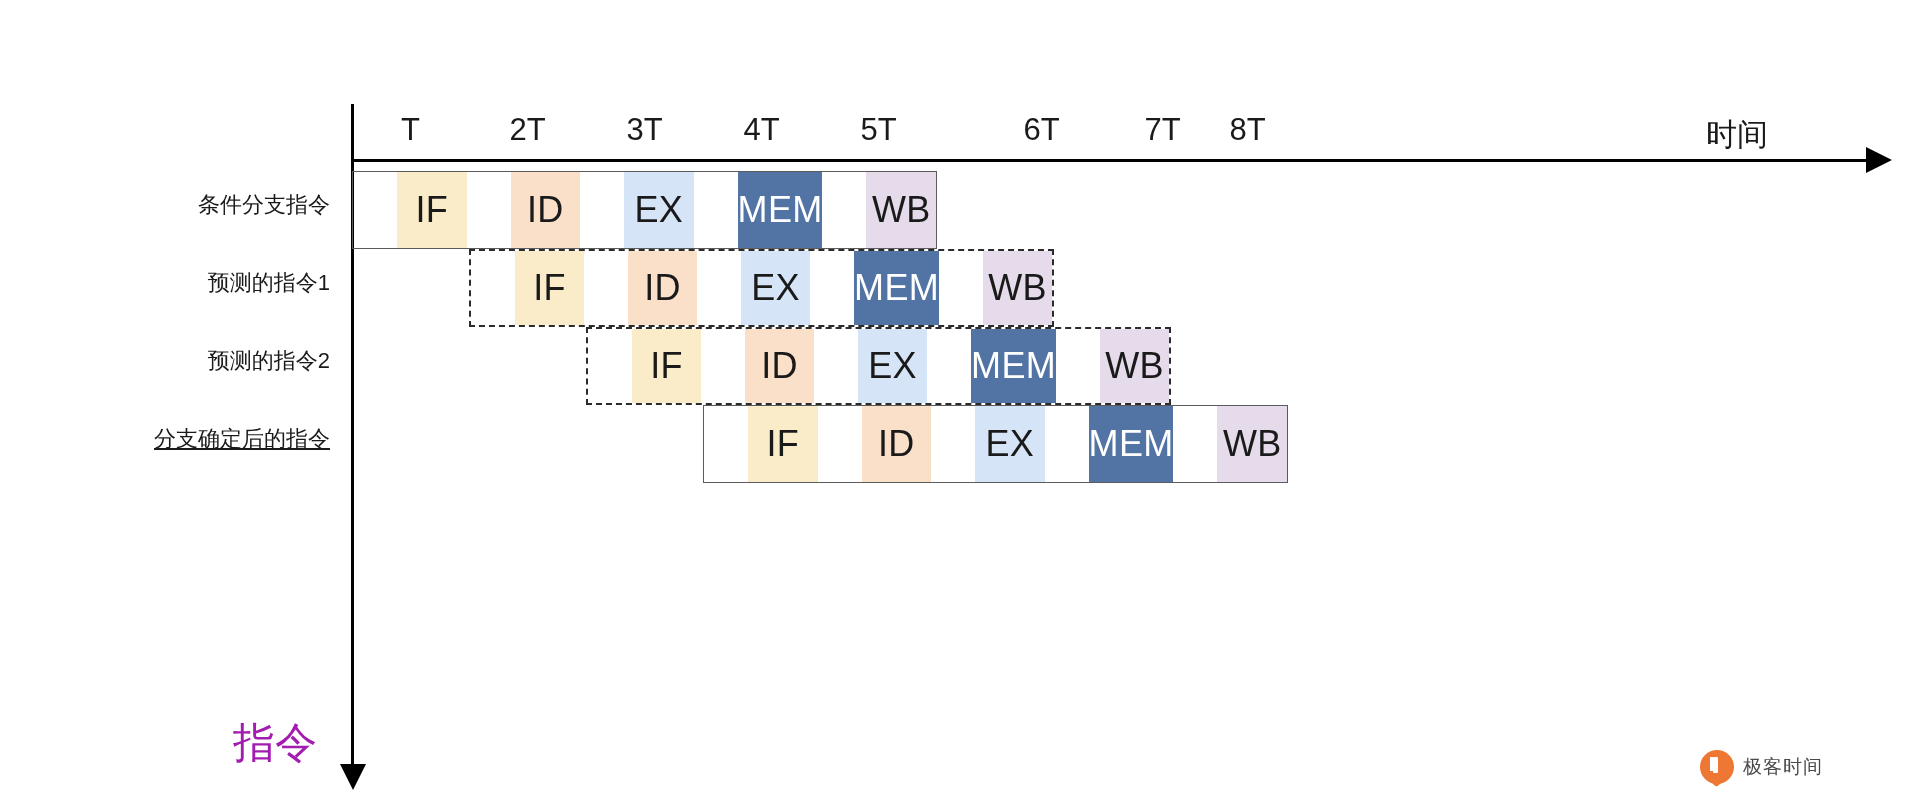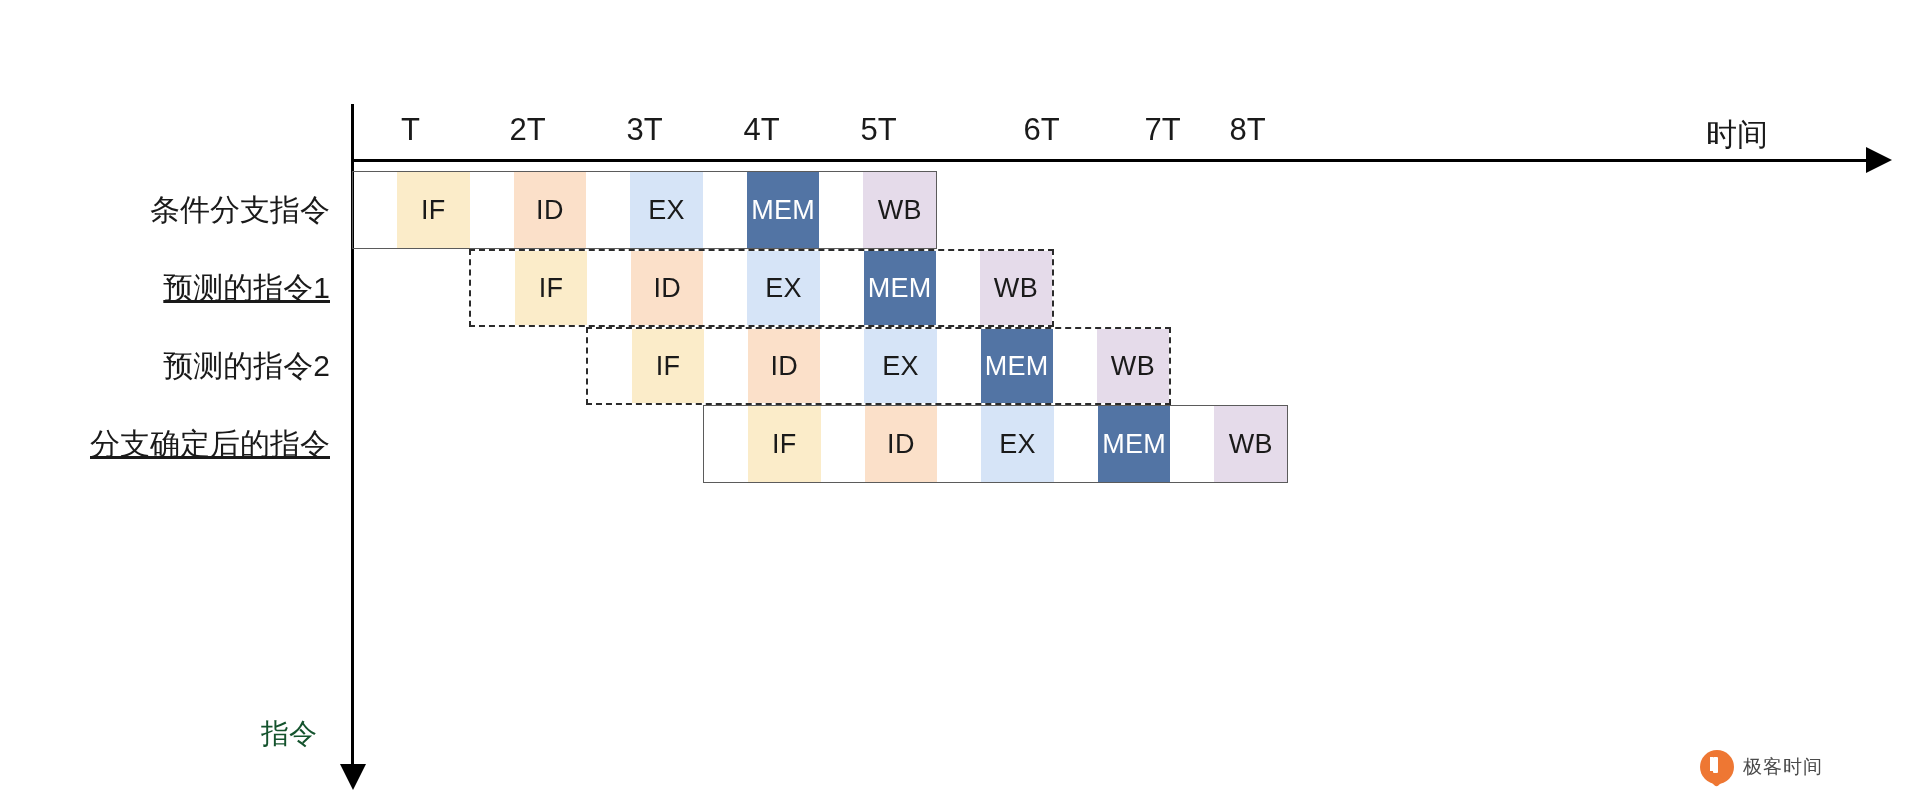--- a/index.html
+++ b/index.html
@@ -63,42 +63,42 @@
     left: 1706px;
     top: 114px;
     font-size: 31px;
     color: #1a1a1a;
     white-space: nowrap;
   }
   .axis-label-instr {
     position: absolute;
     left: 317px;
     top: 715px;
-    font-size: 28px;
-    color: #14532d;
+    font-size: 42px;
+    color: #a21caf;
     white-space: nowrap;
     transform: translateX(-100%);
   }
 
   
   .tick {
     position: absolute;
     top: 112px;
     width: 117px;
     text-align: center;
     font-size: 31px;
     color: #1a1a1a;
   }
 
   
   .row-label {
     position: absolute;
     width: 330px;
     text-align: right;
-    font-size: 30px;
+    font-size: 22px;
     color: #1a1a1a;
     white-space: nowrap;
   }
 
   .pipe-row {
     position: absolute;
     height: 78px;
     display: flex;
     box-sizing: border-box;
   }
@@ -109,21 +109,21 @@
     border: 2px dashed #2b2b2b;
   }
 
   .cell {
     width: 117px;
     height: 100%;
     box-sizing: border-box;
     display: flex;
     align-items: center;
     justify-content: center;
-    font-size: 27px;
+    font-size: 36px;
     color: #1a1a1a;
     letter-spacing: 0.3px;
     margin-left: 44px;
   }
   .cell.stage-IF  { background: #fbecc9; }
   .cell.stage-ID  { background: #fbe0c9; }
   .cell.stage-EX  { background: #d6e4f7; }
   .cell.stage-MEM { background: #5274a4; color: #ffffff; }
   .cell.stage-WB  { background: #e5dbea; }
 
@@ -198,21 +198,21 @@
     </div>
   <div id="rows">
       <div class="row-label" style="left: 0px; top: 190px;">条件分支指令</div>
       <div class="pipe-row solid" style="left: 352px; top: 171px; width: 585px;">
         <div class="cell stage-IF" style="background: rgb(251, 236, 201);">IF</div>
         <div class="cell stage-ID" style="background: rgb(251, 224, 201);">ID</div>
         <div class="cell stage-EX" style="background: rgb(214, 228, 247);">EX</div>
         <div class="cell stage-MEM" style="background: rgb(82, 116, 164); color: rgb(255, 255, 255);">MEM</div>
         <div class="cell stage-WB" style="background: rgb(229, 219, 234);">WB</div>
       </div>
-      <div class="row-label" style="left: 0px; top: 268px; text-decoration: underline;">预测的指令1</div>
+      <div class="row-label" style="left: 0px; top: 268px;">预测的指令1</div>
       <div class="pipe-row dashed" style="left: 469px; top: 249px; width: 585px;">
         <div class="cell stage-IF" style="background: rgb(251, 236, 201);">IF</div>
         <div class="cell stage-ID" style="background: rgb(251, 224, 201);">ID</div>
         <div class="cell stage-EX" style="background: rgb(214, 228, 247);">EX</div>
         <div class="cell stage-MEM" style="background: rgb(82, 116, 164); color: rgb(255, 255, 255);">MEM</div>
         <div class="cell stage-WB" style="background: rgb(229, 219, 234);">WB</div>
       </div>
       <div class="row-label" style="left: 0px; top: 346px;">预测的指令2</div>
       <div class="pipe-row dashed" style="left: 586px; top: 327px; width: 585px;">
         <div class="cell stage-IF" style="background: rgb(251, 236, 201);">IF</div>

